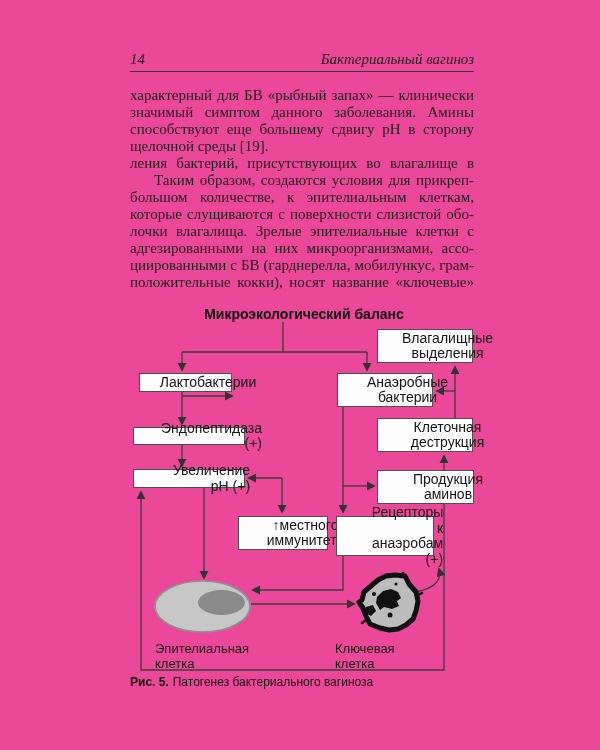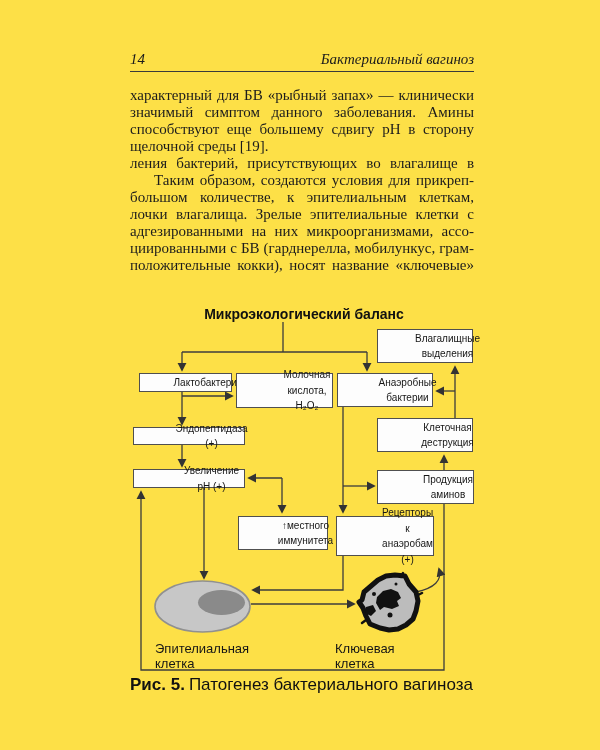--- a/index.html
+++ b/index.html
@@ -1,39 +1,39 @@
 <!DOCTYPE html>
 <html><head>
 <meta charset="utf-8">
 <style>
   html,body{margin:0;padding:0;background:#e8e8e8;}
-  .page{position:relative;width:600px;height:750px;background:#fde047;overflow:hidden;
+  .page{position:relative;width:600px;height:750px;background:#ec4899;overflow:hidden;
         font-family:"Liberation Serif",serif;color:#1c1c1c;}
   
   .hdr{position:absolute;left:130px;top:51px;width:344px;height:17px;display:flex;
        justify-content:space-between;align-items:baseline;font-style:italic;font-size:15px;}
   .hdr-rule{position:absolute;left:130px;top:71px;width:344px;height:1px;background:#3a3a3a;}
   
   .body-text{position:absolute;left:130px;top:87px;width:344px;font-size:15px;line-height:17px;}
   .bl{text-align:justify;text-align-last:justify;white-space:normal;height:17px;overflow:visible;}
   .bl-last{text-align-last:left;}
   .ind{text-indent:24px;}
   
   .fig-title{position:absolute;left:154px;top:306px;width:300px;text-align:center;
              font-family:"Liberation Sans","DejaVu Sans",sans-serif;font-weight:bold;font-size:14px;color:#111;}
   svg.diag{position:absolute;left:0;top:0;}
   .dbox{position:absolute;box-sizing:border-box;border:1px solid #4f4f4f;background:#fdfdfd;
         display:flex;flex-direction:column;justify-content:center;align-items:center;
-        font-family:"Liberation Sans","DejaVu Sans",sans-serif;font-size:10px;line-height:15.5px;
-        text-align:center;color:#161616;padding-left:45px;}
+        font-family:"Liberation Sans","DejaVu Sans",sans-serif;font-size:14px;line-height:15.5px;
+        text-align:right;color:#161616;padding-left:45px;}
   .dbox span{display:block;}
   .cell-label{position:absolute;width:120px;text-align:left;
         font-family:"Liberation Sans","DejaVu Sans",sans-serif;font-size:13px;line-height:14.5px;color:#161616;}
   .caption{position:absolute;left:130px;top:675px;width:360px;
-        font-family:"Liberation Sans","DejaVu Sans",sans-serif;font-size:17px;color:#111;}
+        font-family:"Liberation Sans","DejaVu Sans",sans-serif;font-size:12px;color:#111;}
   .caption .cl-label{font-weight:bold;margin-right:4px;}
 </style>
 </head>
 <body>
 
 <div class="page">
 
   <div class="hdr">
     <span>14</span>
     <span>Бактериальный вагиноз</span>
@@ -44,20 +44,21 @@
     <div>
       <div class="bl">характерный для БВ «рыбный запах» — клинически</div>
       <div class="bl">значимый симптом данного заболевания. Амины</div>
       <div class="bl">способствуют еще большему сдвигу pH в сторону</div>
       <div class="bl bl-last">щелочной среды [19].</div>
     </div>
     <div>
       <div class="bl">ления бактерий, присутствующих во влагалище в</div>
       <div class="bl ind">Таким образом, создаются условия для прикреп-</div>
       <div class="bl">большом количестве, к эпителиальным клеткам,</div>
+      <div class="bl">которые слущиваются с поверхности слизистой обо-</div>
       <div class="bl">лочки влагалища. Зрелые эпителиальные клетки с</div>
       <div class="bl">адгезированными на них микроорганизмами, ассо-</div>
       <div class="bl">циированными с БВ (гарднерелла, мобилункус, грам-</div>
       <div class="bl">положительные кокки), носят название «ключевые»</div>
     </div>
   </div>
 
   <div class="fig-title">Микроэкологический баланс</div>
 
   <svg class="diag" width="600" height="750" viewBox="0 0 600 750">
@@ -108,24 +109,20 @@
     </g>
   </svg>
 
   <div class="dbox" style="left:377px;top:329px;width:96px;height:34px">
     <span>Влагалищные</span>
     <span>выделения</span>
   </div>
   <div class="dbox" style="left:139px;top:373px;width:93px;height:19px">
     <span>Лактобактерии</span>
   </div>
-  <div class="dbox" style="left:236px;top:373px;width:97px;height:35px">
-    <span>Молочная</span>
-    <span>кислота, H₂O₂</span>
-  </div>
   <div class="dbox" style="left:337px;top:373px;width:96px;height:34px">
     <span>Анаэробные</span>
     <span>бактерии</span>
   </div>
   <div class="dbox" style="left:377px;top:418px;width:96px;height:34px">
     <span>Клеточная</span>
     <span>деструкция</span>
   </div>
   <div class="dbox" style="left:133px;top:427px;width:112px;height:18px">
     <span>Эндопептидаза (+)</span>

